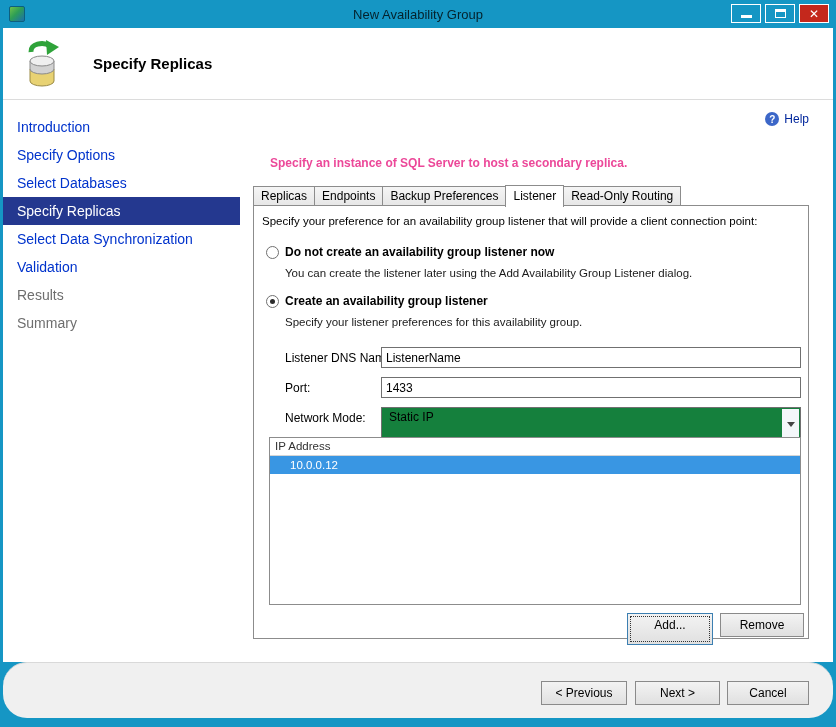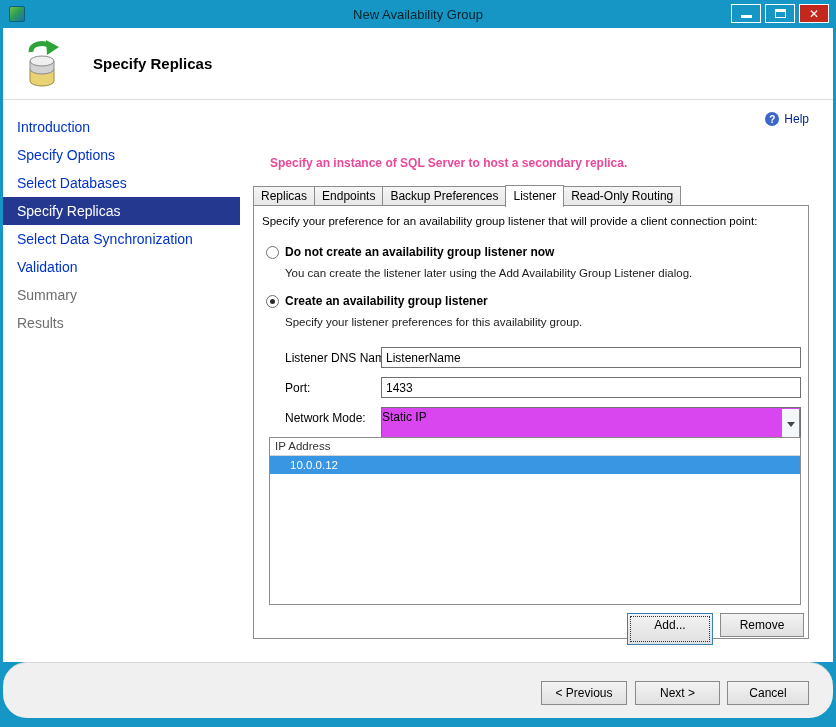--- a/index.html
+++ b/index.html
@@ -68,21 +68,21 @@
                           width:5px; height:5px; border-radius:50%; background:#2b2b2b; }
   .opt-label { position:absolute; left:31px; font-size:12px; font-weight:bold;
                color:#000; cursor:pointer; white-space:nowrap; }
   .opt-desc { position:absolute; left:31px; font-size:11.5px; color:#1a1a1a; white-space:nowrap; }
 
   .field-label { position:absolute; left:31px; font-size:12px; color:#000; white-space:nowrap; }
   .textbox { position:absolute; left:127px; right:7px; height:21px;
              border:1px solid #707070; background:#fff; font-family:inherit;
              font-size:12px; padding:0 4px; color:#000; }
   .combo { position:absolute; left:127px; right:7px; height:35px; border:1px solid #707070;
-           background:#d946ef; font-size:12px; line-height:19px; padding-left:0;
+           background:#15803d; font-size:12px; line-height:19px; padding-left:7px;
            cursor:pointer; }
   .combo-arrow { position:absolute; right:1px; top:1px; bottom:1px; width:17px;
                  display:flex; align-items:center; justify-content:center;
                  background:#f4f7fa; }
   .combo-arrow::after { content:""; width:0; height:0; border-left:4px solid transparent;
                         border-right:4px solid transparent; border-top:5px solid #444; }
 
   .ip-list { position:absolute; left:15px; right:7px; top:231px; height:168px;
              border:1px solid #8c8c8c; background:#fff; overflow:hidden; }
   .ip-header { height:18px; line-height:17px; padding-left:5px; font-size:11.5px;
@@ -141,22 +141,22 @@
 
   <div class="body">
 
     <div class="sidebar">
       <div class="side-item">Introduction</div>
       <div class="side-item">Specify Options</div>
       <div class="side-item">Select Databases</div>
       <div class="side-item selected">Specify Replicas</div>
       <div class="side-item">Select Data Synchronization</div>
       <div class="side-item">Validation</div>
+      <div class="side-item disabled">Results</div>
       <div class="side-item disabled">Summary</div>
-      <div class="side-item disabled">Results</div>
     </div>
 
     <div class="main">
 
       <div class="help">
         <div class="help-icon">?</div>
         <span>Help</span>
       </div>
 
       <div class="instruction">Specify an instance of SQL Server to host a secondary replica.</div>

